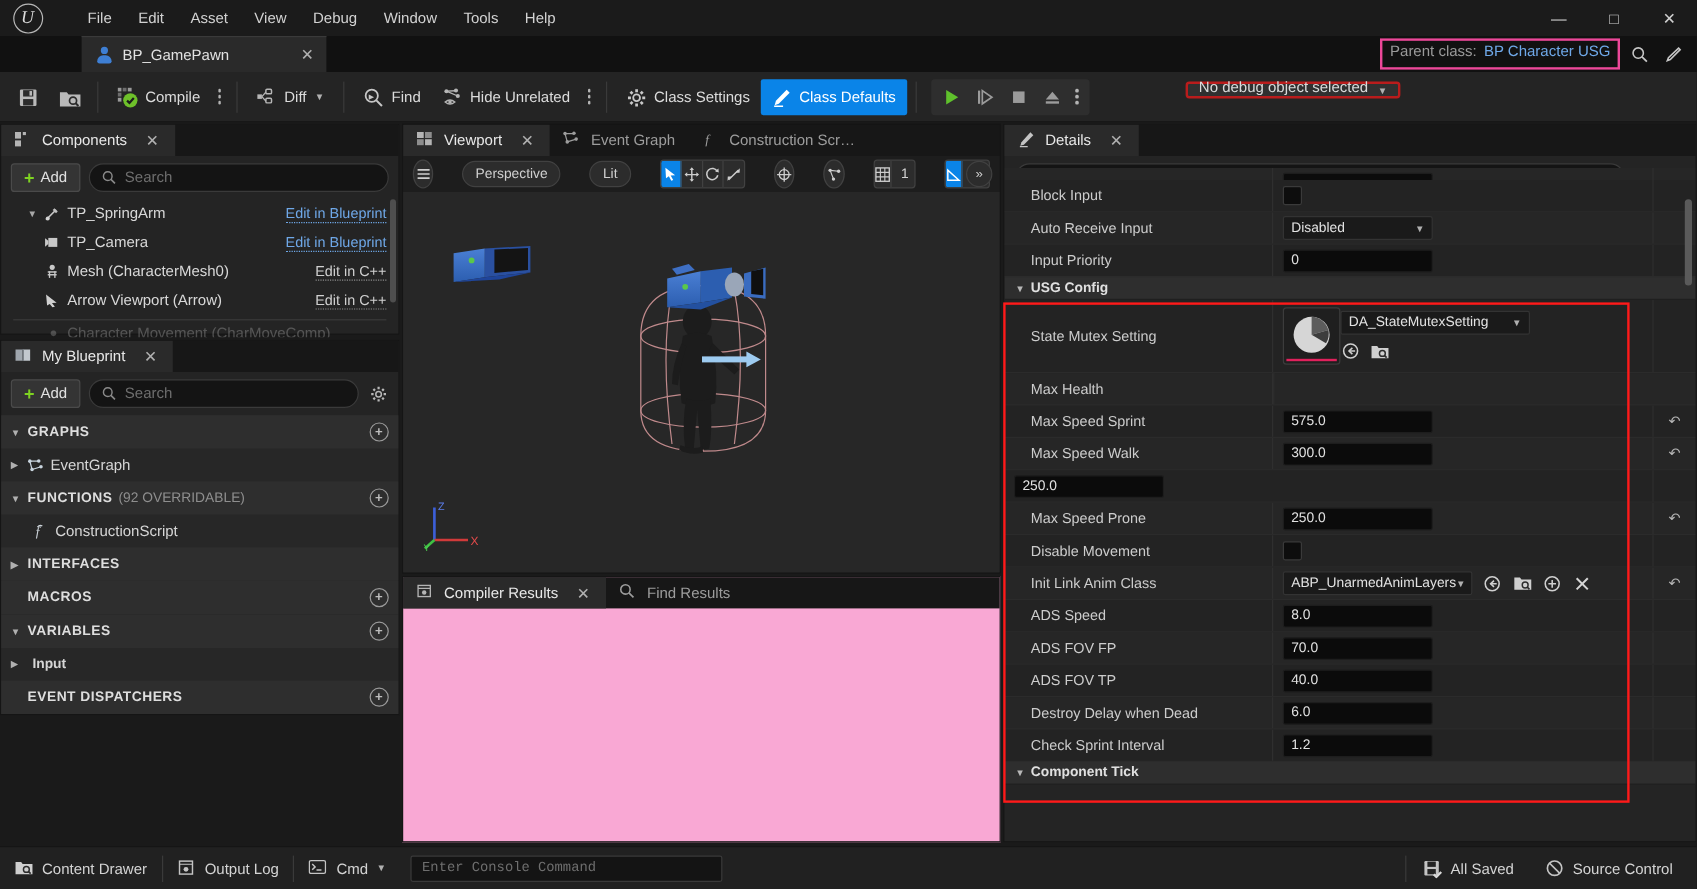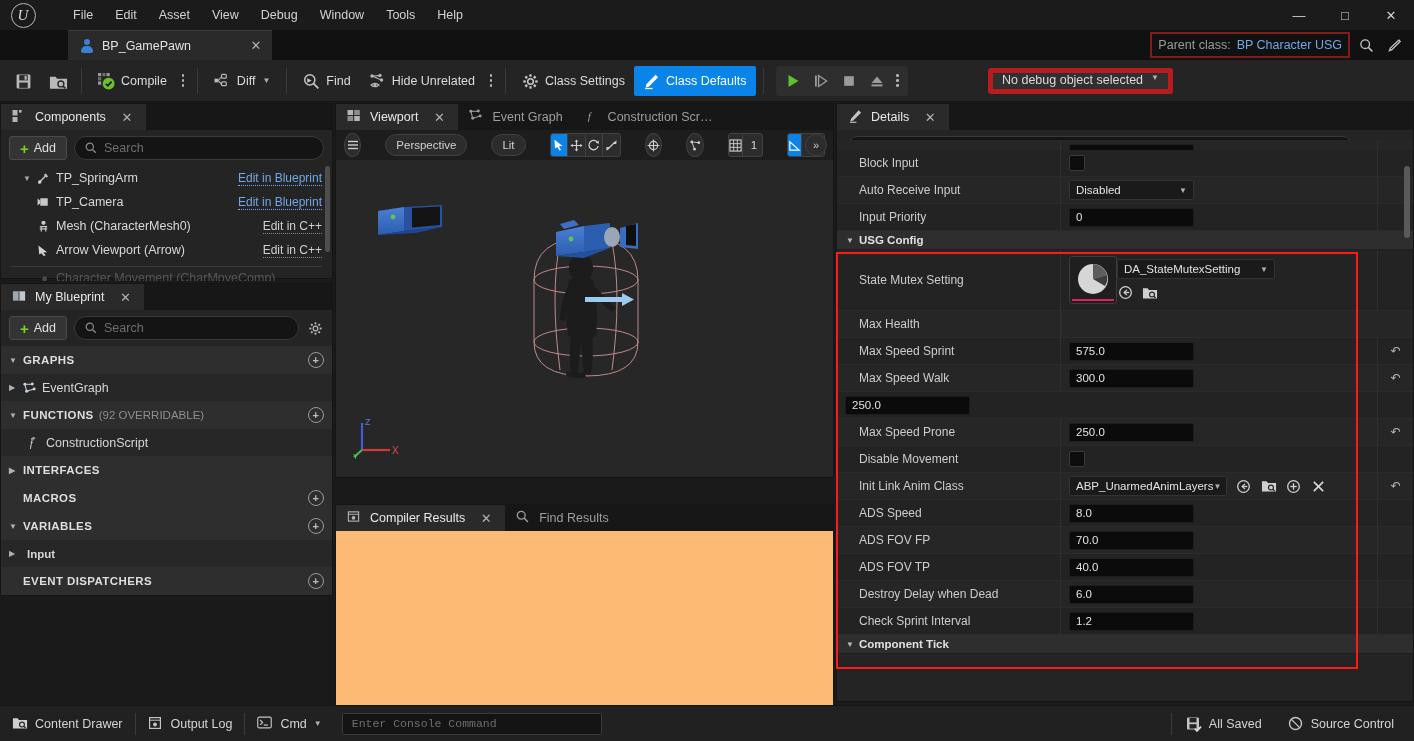--- a/index.html
+++ b/index.html
@@ -61,22 +61,22 @@
   #asset-tab-label { flex:1; font-size:12.5px; color:#e2e2e2; }
   .tab-close {
     width:16px; height:16px; display:flex; align-items:center; justify-content:center;
     color:#b0b0b0; font-size:13px;
   }
 
   #parentclass-area {
     position:absolute; right:8px; top:0; height:30px; display:flex; align-items:center;
   }
   #parentclass-box {
-    display:flex; align-items:center; padding:2px 6px;
-    border:2px solid #7f1d1d;
+    display:flex; padding:2px 6px;
+    border:2px solid #ec4899;
     position:relative; height:26px;
   }
   .pc-label { color:#9a9a9a; font-size:12.5px; }
   .pc-value { color:#6fa8e8; font-size:12.5px; margin-left:6px; }
   .tb-ico { width:24px; height:24px; display:flex; align-items:center; justify-content:center;
             color:#c6c6c6; margin-left:4px; }
 
   
   #toolbar {
     position:absolute; left:0; top:60px; width:1414px; height:42px;
@@ -94,23 +94,23 @@
     justify-content:center; gap:2.5px;
   }
   .tb-dots i { width:2.5px; height:2.5px; border-radius:50%; background:#b4b4b4; display:block; }
   .icon16 { width:16px; height:16px; flex:0 0 16px; position:relative; display:inline-block; }
   #play-group {
     display:flex; align-items:center; background:#2e2e2e; border-radius:3px;
     padding:2px 3px; margin-left:5px; height:30px;
   }
   .play-ico { width:28px; height:26px; display:flex; align-items:center; justify-content:center; }
   #debugsel {
-    position:absolute; left:988px; top:8px; height:26px;
-    background:#303030; border:5px solid #b91c1c; border-radius:3px;
-    display:flex; align-items:flex-start; gap:8px; padding:0 9px; color:#dadada; font-size:12.5px;
+    position:absolute; left:988px; top:8px; height:14px;
+    background:#303030; border:2px solid #b91c1c; border-radius:3px;
+    display:flex; align-items:flex-end; gap:8px; padding:0 9px; color:#dadada; font-size:12.5px;
   }
 
   
   .panel-tabbar {
     height:26px; background:#171717; display:flex; align-items:flex-end;
   }
   .ptab {
     height:26px; display:flex; align-items:center; gap:7px; padding:0 11px;
     font-size:12.5px; color:#9d9d9d;
   }
@@ -217,21 +217,21 @@
   }
   #clear-btn {
     position:absolute; left:406px; top:664px; width:76px; height:22px;
     background:#3a3a3a; border-radius:2px; display:flex; align-items:center;
     justify-content:center; color:#9f9f9f; font-size:11.5px; letter-spacing:.7px;
   }
 
   
   #compiler-panel {
     position:absolute; left:335px; top:480px; width:499px; height:222px;
-    background:#fdba74; border:1px solid #151515;margin-top:24px;
+    background:#f9a8d4; border:1px solid #151515;
   }
 
   
   #details-panel {
     position:absolute; left:836px; top:103px; width:578px; height:599px;
     background:#242424; border:1px solid #151515;
   }
   #det-searchrow {
     display:flex; align-items:center; gap:8px; padding:6px 9px; height:36px;
   }

